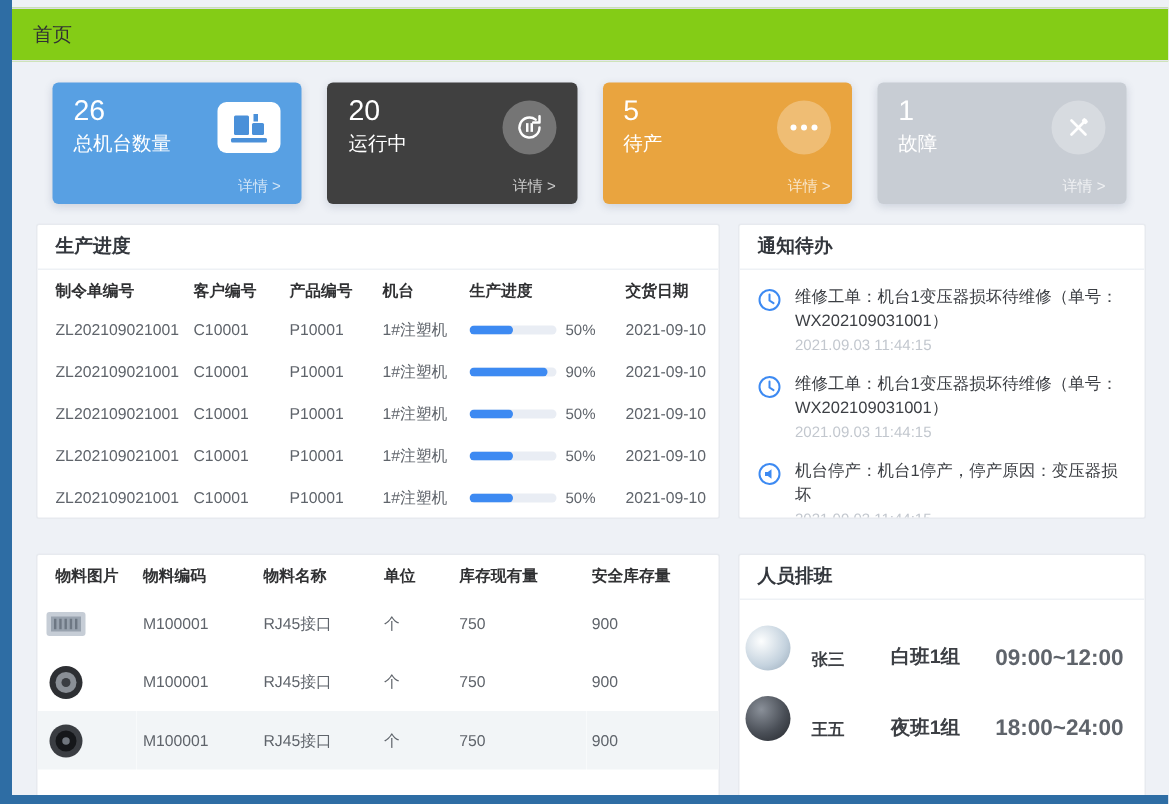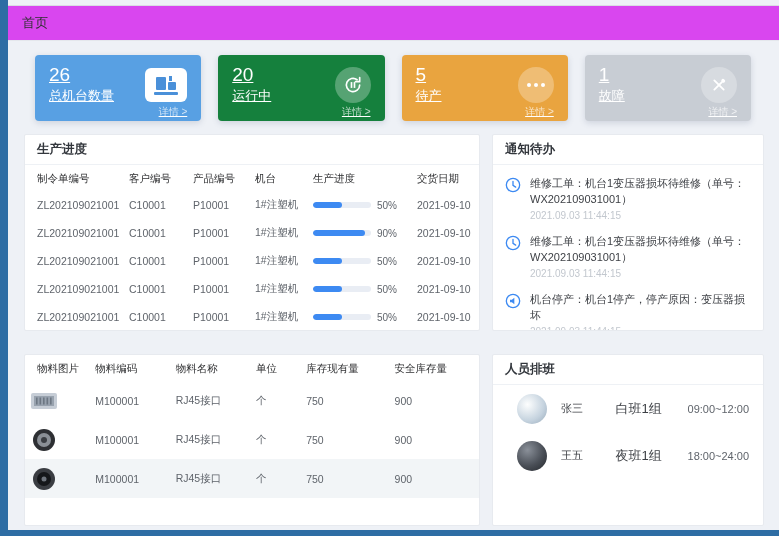--- a/index.html
+++ b/index.html
@@ -7,36 +7,36 @@
     width:779px; height:536px; overflow:hidden;
     font-family:"Liberation Sans","DejaVu Sans",sans-serif;
     background:#eef1f6;
   }
   .screen { position:relative; width:779px; height:536px; background:#eef1f6; overflow:hidden; }
   .edge-left { position:absolute; left:0; top:0; width:8px; height:100%; background:#2e6da4; z-index:5; }
   .edge-bottom { position:absolute; left:0; bottom:0; width:100%; height:6px; background:#2e6da4; z-index:5; }
 
   .topbar {
     position:absolute; left:8px; top:5px; right:0; height:36px;
-    background:#d946ef; border-top:1px solid #d9dde3; border-bottom:1px solid #e4e7ec;
+    background:#84cc16; border-top:1px solid #d9dde3; border-bottom:1px solid #e4e7ec;
     display:flex; align-items:center; padding:0 14px;
   }
   .topbar .title { font-size:13px; color:#303133; }
 
   .content { position:absolute; left:8px; top:42px; right:0; bottom:6px; padding:13px 15px 0 16px; overflow:hidden; }
 
   
   .cards { display:flex; gap:17px; padding:0 13px 0 11px; }
   .card {
-    flex:1; height:66px; border-radius:4px; color:#fff;
+    flex:1; height:81px; border-radius:4px; color:#fff;
     padding:9px 14px 3px; display:flex; flex-direction:column; justify-content:space-between;
-    box-shadow:0 2px 6px rgba(60,80,110,0.18); cursor:pointer;text-decoration:underline;
+    box-shadow:0 2px 6px rgba(60,80,110,0.18); cursor:pointer;
   }
   .card-blue  { background:#58a0e3; }
-  .card-green { background:#15803d; }
+  .card-green { background:#404040; }
   .card-orange{ background:#e9a43f; }
   .card-gray  { background:#c8cdd4; }
   .card-main { display:flex; justify-content:space-between; align-items:center; }
   .card-value { font-size:19px; line-height:21px; }
   .card-label { font-size:13px; margin-top:2px; white-space:nowrap; }
   .card-detail { text-align:right; font-size:10px; color:rgba(255,255,255,0.72); padding-bottom:2px; }
   .icon-plate { width:42px; height:34px; background:#fff; border-radius:6px; display:flex; align-items:center; justify-content:center; }
   .icon-circle { width:36px; height:36px; border-radius:50%; background:rgba(255,255,255,0.28); display:flex; align-items:center; justify-content:center; }
   .dots { display:flex; gap:3px; }
   .dots span { width:4px; height:4px; border-radius:50%; background:#fff; display:block; }
@@ -44,21 +44,21 @@
   
   .grid { display:grid; grid-template-columns:456px 1fr; grid-template-rows:197px 172px; gap:23px 12px; margin-top:13px; }
   .panel { background:#fff; border:1px solid #e7eaef; border-radius:2px; overflow:hidden; }
   .panel-header {
     height:30px; line-height:29px; padding:0 12px;
     font-size:12.5px; font-weight:bold; color:#33373d; border-bottom:1px solid #eef1f5;
   }
 
   
   table { width:100%; border-collapse:collapse; table-layout:fixed; }
-  th { font-size:10.5px; color:#303133; font-weight:normal; text-align:left; padding:7px 4px 5px; white-space:nowrap; }
+  th { font-size:10.5px; color:#303133; font-weight:bold; text-align:left; padding:7px 4px 5px; white-space:nowrap; }
   td { font-size:10.5px; color:#5f646b; padding:7px 4px; white-space:nowrap; overflow:hidden;margin-left:41px; }
   th:first-child, td:first-child { padding-left:12px; }
   .inv-table td { padding:5px 4px; height:39px; vertical-align:middle; }
   .inv-table tr.hl td { background:#f2f5f7; }
 
   .pbar { display:flex; align-items:center; gap:6px; }
   .ptrack { width:58px; height:6px; border-radius:3px; background:#e9edf4; overflow:hidden; flex:0 0 auto; }
   .pfill { height:100%; background:#3d8af2; border-radius:3px; }
   .plabel { font-size:10px; color:#5f646b; }
 
@@ -70,24 +70,24 @@
   .notice-time { font-size:10px; color:#c2c7ce; margin-top:2px; }
 
   
   .thumb { width:30px; height:26px; display:flex; align-items:center; justify-content:center; }
   .avatar { width:30px; height:30px; border-radius:50%; margin-right:14px; flex:0 0 auto; }
   .avatar-1 { background:radial-gradient(circle at 35% 35%, #fdfefe, #c4d2de 60%, #96a8b8); }
   .avatar-2 { background:radial-gradient(circle at 35% 35%, #fbe7e9, #efb3c0 60%, #d9879c); }
   .avatar-3 { background:radial-gradient(circle at 35% 30%, #8a9099, #4a4f57 55%, #23262b); }
 
   
-  .sched-row { display:flex; align-items:center; height:47px; padding:0 14px 0 24px; }
+  .sched-row { display:flex; align-items:flex-end; height:47px; padding:0 14px 0 4px;font-weight:bold; }
   .sched-name { width:56px; font-size:11px; color:#3c3f44; }
   .sched-shift { width:74px; font-size:13px; color:#3c3f44; }
-  .sched-time { margin-left:auto; font-size:11px; color:#5f646b; }
+  .sched-time { margin-left:auto; font-size:15px; color:#5f646b; }
 </style>
 </head>
 <body>
 
 <div class="screen">
   <div class="edge-left"></div>
   <div class="edge-bottom"></div>
 
   <div class="topbar">
     <span class="title">首页</span>

